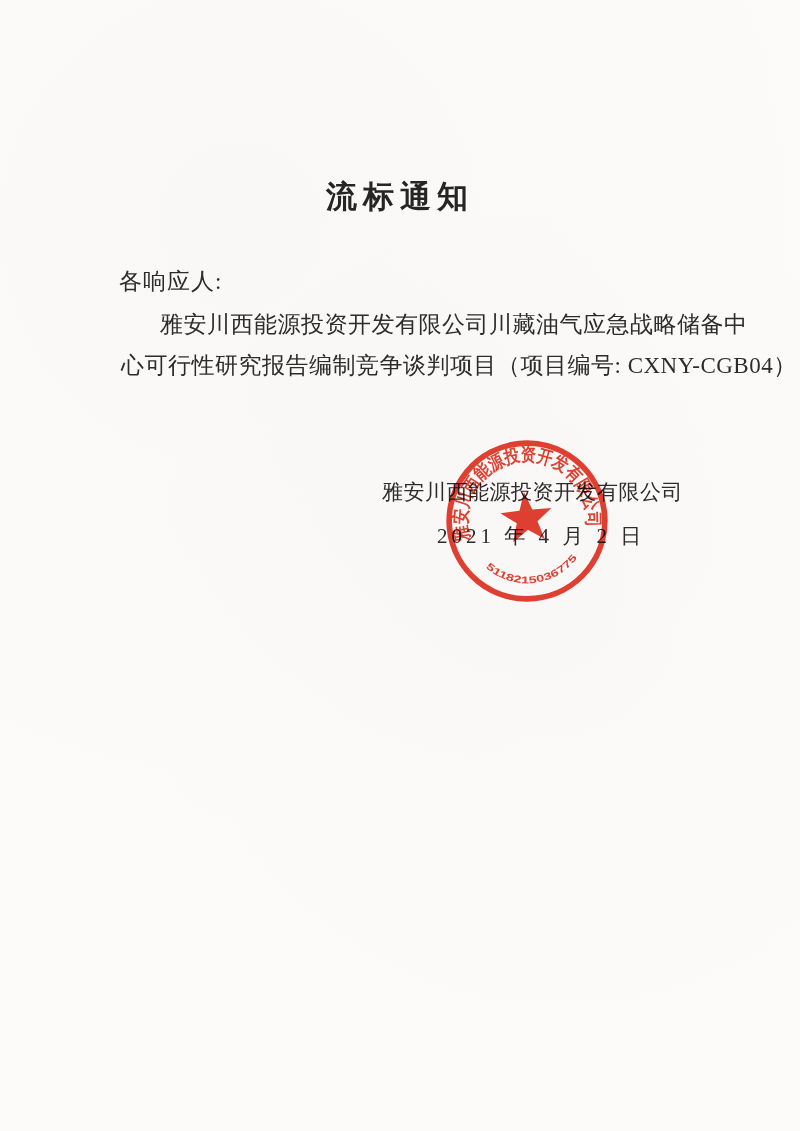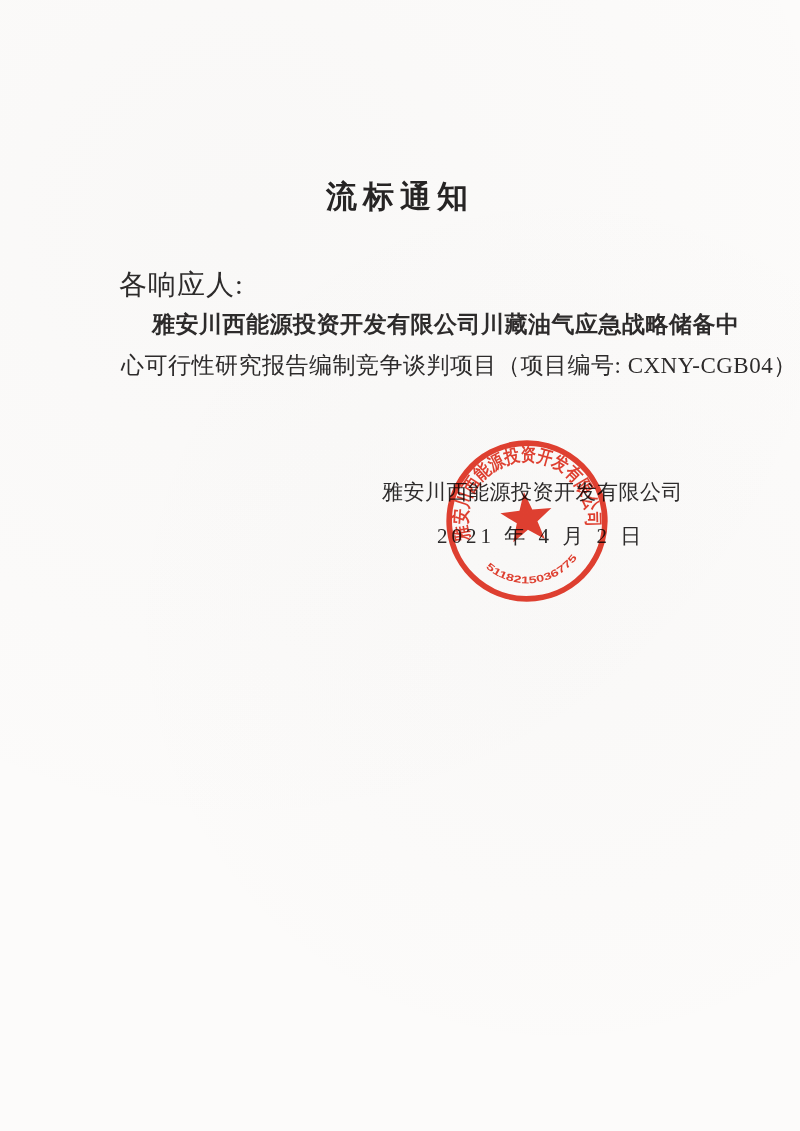--- a/index.html
+++ b/index.html
@@ -19,24 +19,24 @@
     color:#2d2b2b;
   }
   .title{
     position:absolute;top:176px;left:0;right:0;
     margin:0;text-align:center;
     font-size:31px;font-weight:700;letter-spacing:6px;
     color:#262424;
   }
   .salutation{
     position:absolute;top:266px;left:119px;
-    font-size:28px;letter-spacing:1px;
+    font-size:23px;letter-spacing:1px;
   }
   .bline{position:absolute;font-size:23px;letter-spacing:0.5px;white-space:nowrap;}
-  .l1{top:309px;left:152px;font-weight:bold;}
+  .l1{top:309px;left:160px;}
   .l2{top:350px;left:121px;}
   .l3{top:391px;left:121px;}
   .signature{
     position:absolute;top:478px;left:382px;
     font-size:21px;letter-spacing:0.5px;white-space:nowrap;
   }
   .sigdate{
     position:absolute;top:522px;left:437px;
     font-size:21px;letter-spacing:4px;white-space:nowrap;
   }

